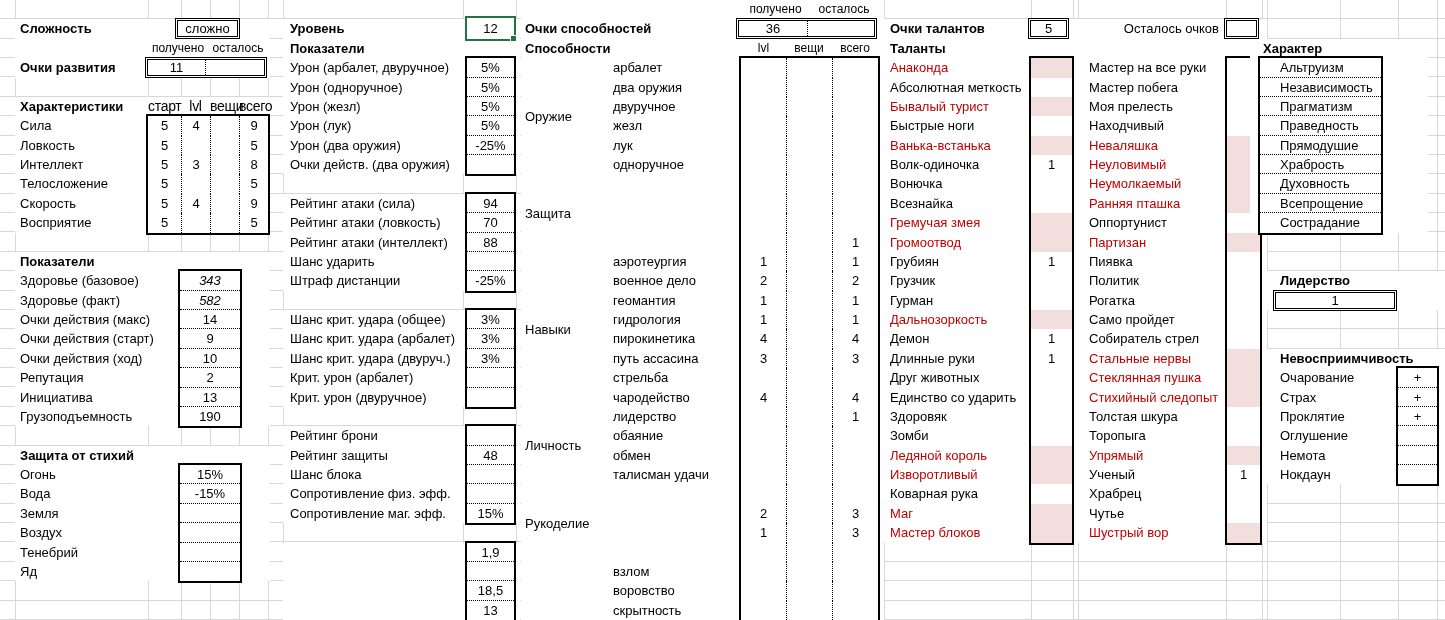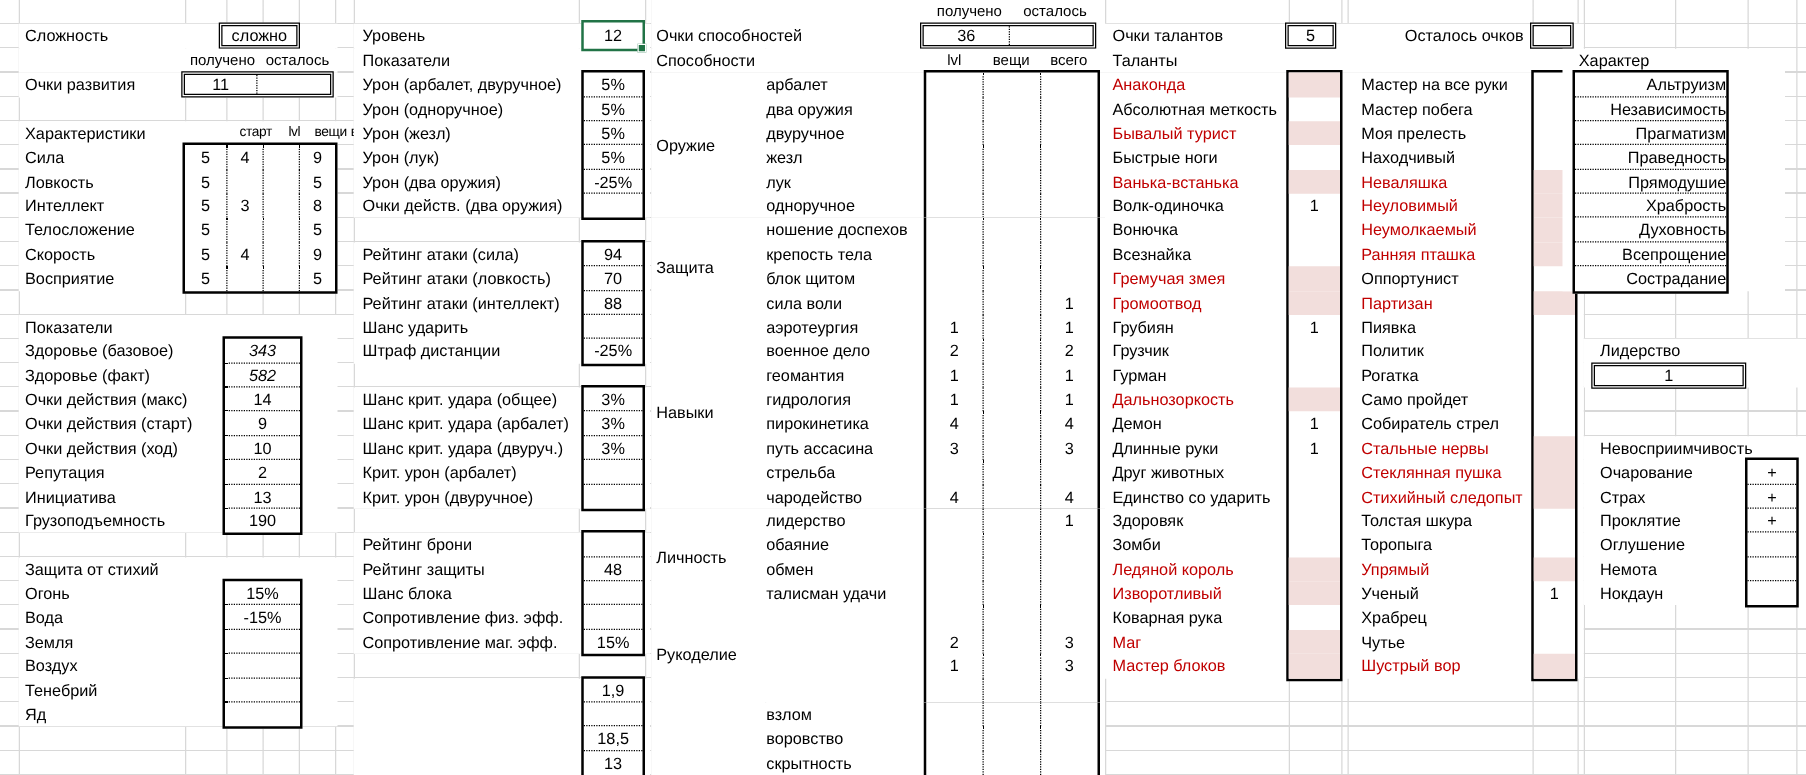--- a/index.html
+++ b/index.html
@@ -29,30 +29,30 @@
       linear-gradient(#d8d8d8,#d8d8d8) 1078px 0/1px 100% no-repeat,
       linear-gradient(#d8d8d8,#d8d8d8) 1226px 0/1px 100% no-repeat,
       linear-gradient(#d8d8d8,#d8d8d8) 1262px 0/1px 100% no-repeat,
       linear-gradient(#d8d8d8,#d8d8d8) 1267px 0/1px 100% no-repeat,
       linear-gradient(#d8d8d8,#d8d8d8) 1340px 0/1px 100% no-repeat,
       linear-gradient(#d8d8d8,#d8d8d8) 1398px 0/1px 100% no-repeat,
       linear-gradient(#d8d8d8,#d8d8d8) 1437px 0/1px 100% no-repeat,
       repeating-linear-gradient(to bottom, transparent 0 18.375px, #d8d8d8 18.375px 19.375px) 0 0/100% 100% no-repeat;
   }
   .sec{position:absolute;background:#fff;}
-  .bold{font-weight:normal;}
+  .bold{font-weight:bold;}
   .t{position:absolute;top:0;height:var(--rh);line-height:var(--rh);white-space:nowrap;}
   .row{height:var(--rh);line-height:var(--rh);white-space:nowrap;}
   .stack{position:absolute;}
   .hc{position:absolute;top:0;height:var(--rh);line-height:var(--rh);text-align:center;font-size:12px;}
-  .hc2{position:absolute;top:0;height:var(--rh);line-height:var(--rh);text-align:center;font-size:11px;letter-spacing:-0.3px;margin-left:40px;}
+  .hc2{position:absolute;top:0;height:var(--rh);line-height:var(--rh);text-align:center;font-size:14px;letter-spacing:-0.3px;}
   .vbox{position:absolute;border:2px solid #000;background:#fff;box-sizing:content-box;}
   .vrow{height:var(--rh);line-height:var(--rh);text-align:center;border-bottom:1px dotted #000;box-sizing:border-box;}
   .vrow:last-child{border-bottom:none;}
-  .tl{text-align:right;padding-left:4px;}
+  .tl{text-align:left;padding-left:20px;}
   .it{font-style:italic;}
   .dbox{position:absolute;border:3px double #000;background:#fff;text-align:center;box-sizing:content-box;}
   .dsplit{display:flex;}
   .half{display:block;height:15px;line-height:15px;text-align:center;}
   .crow{display:flex;height:var(--rh);line-height:var(--rh);}
   .crow span{display:block;text-align:center;box-sizing:border-box;}
   .cw1{width:33px;} .cw2{width:29px;border-left:1px dotted #000;} .cw3{width:29px;border-left:1px dotted #000;} .cw4{width:29px;border-left:1px dotted #000;}
   .green{position:absolute;border:2px solid #217346;background:#fff;text-align:center;z-index:3;}
   .green::after{content:"";position:absolute;right:-3px;bottom:-3px;width:5px;height:5px;background:#217346;border:1px solid #fff;}
   .agrp{position:absolute;left:0;width:363px;}
@@ -349,27 +349,20 @@
         <div class="arow">
           <span class="aw1"></span>
           <span class="aw2"></span>
           <span class="aw3"></span>
         </div>
       </div>
   </div>
 
   <div class="sec agrp" style="left:521px;top:174.38px;height:77.5px">
     <div class="gname">Защита</div>
-    <div class="anames">
-
-    <div class="row">ношение доспехов</div>
-        <div class="row">крепость тела</div>
-        <div class="row">блок щитом</div>
-        <div class="row">сила воли</div>
-      </div>
     <div class="abox">
 
     <div class="arow">
           <span class="aw1"></span>
           <span class="aw2"></span>
           <span class="aw3"></span>
         </div>
         <div class="arow">
           <span class="aw1"></span>
           <span class="aw2"></span>

